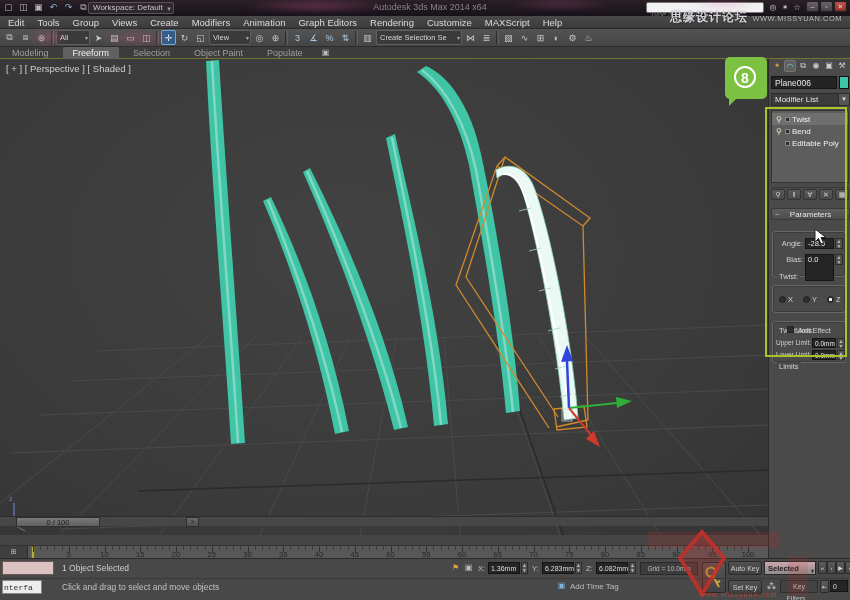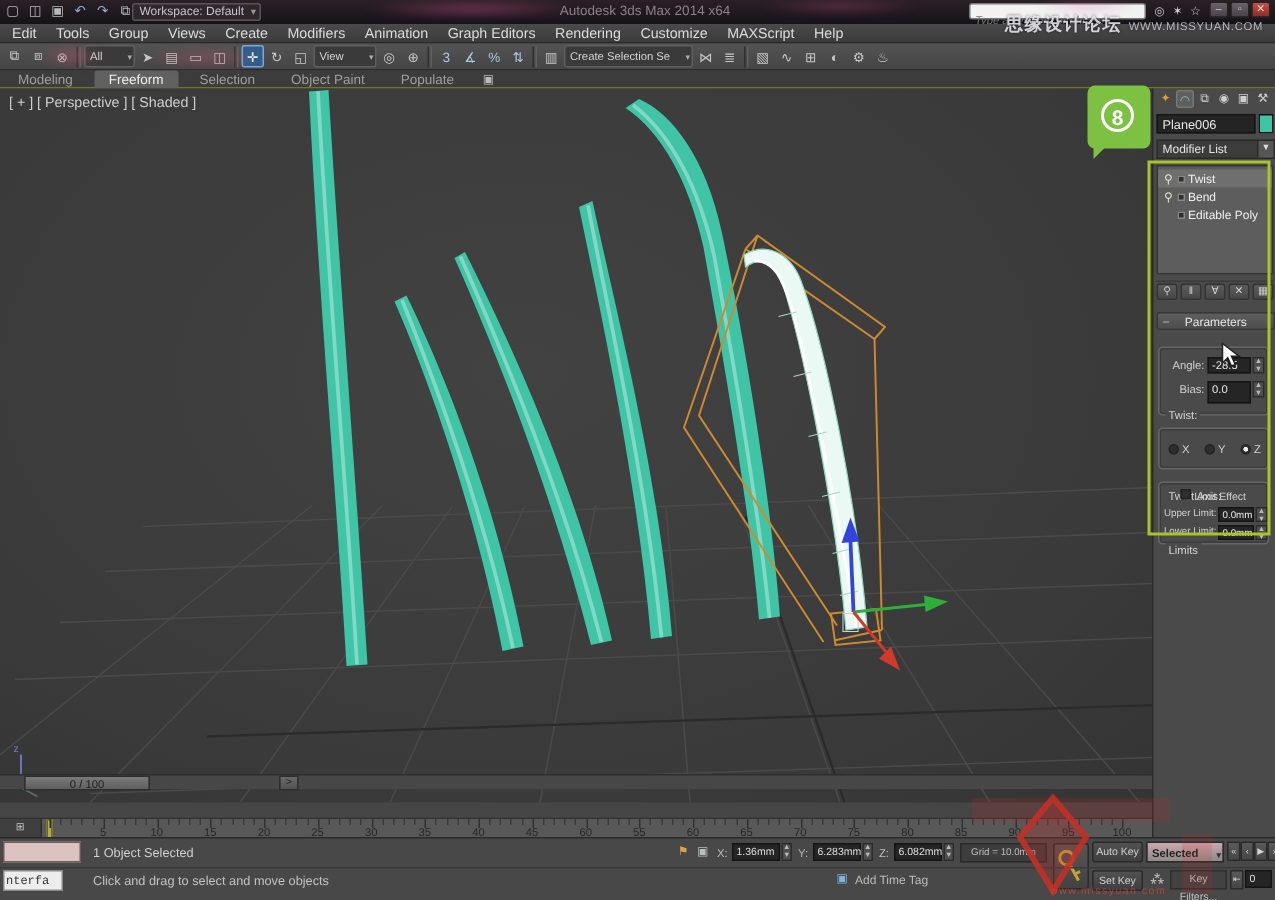--- a/index.html
+++ b/index.html
@@ -524,21 +524,21 @@
     <fieldset class="grp" style="top:172px; height:46px;">
       <span class="grp-title">Twist:</span>
       <div class="prow" style="left:0;top:6px;width:30px;">
           <span class="plabel">Angle:</span>
         </div>
       <div class="pfield" style="left:32px;top:6px;width:29px;height:11px;">-28.5</div>
       <div class="spin" style="left:62px;top:6px;height:11px;">▲<br>▼</div>
       <div class="prow" style="left:0;top:22px;width:30px;">
           <span class="plabel">Bias:</span>
         </div>
-      <div class="pfield" style="left:32px;top:22px;width:29px;height:15px;">0.0</div>
+      <div class="pfield" style="left:32px;top:22px;width:29px;height:27px;">0.0</div>
       <div class="spin" style="left:62px;top:22px;height:11px;">▲<br>▼</div>
     </fieldset>
 
     <fieldset class="grp" style="top:226px; height:28px;">
       <span class="grp-title">Twist Axis:</span>
       <div style="position:absolute; left:6px; top:9px; display:flex; gap:10px;">
         <span class="radio">
             <span class="dot"></span>
             <span>X</span>
           </span>

